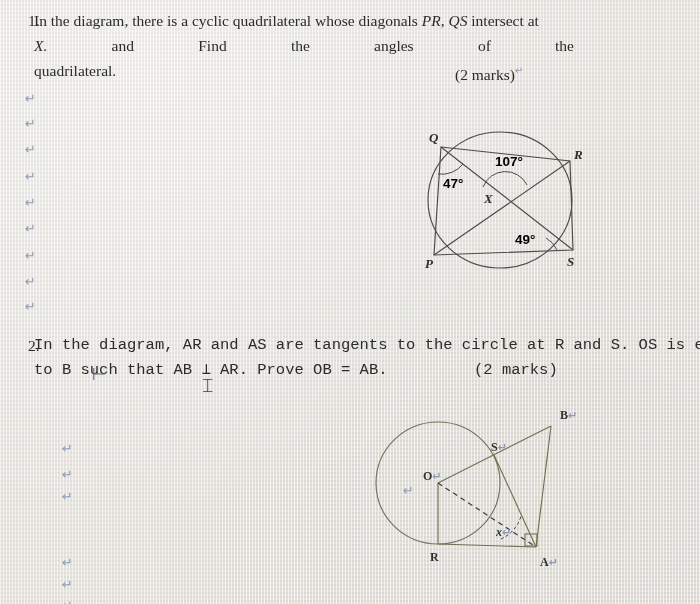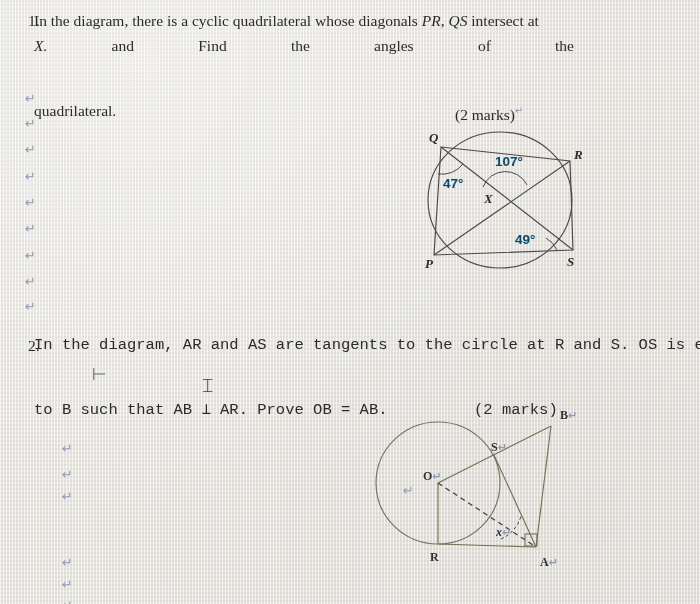--- a/index.html
+++ b/index.html
@@ -53,21 +53,20 @@
     line-height: 25px;
   }
   .q-line {
     white-space: nowrap;
     position: relative;
   }
   .ital { font-style: italic; }
   .ang::before { content: "\2220"; }
   .marks-line {
     position: relative;
-    margin-top: 40px;
   }
   .marks {
     position: absolute;
     white-space: nowrap;
   }
 
   
   .ret {
     position: absolute;
     color: #8c9ab4;
@@ -116,21 +115,21 @@
     font-weight: bold;
     font-size: 13px;
     color: #2b2b2b;
     white-space: nowrap;
   }
   .fig-ang {
     position: absolute;
     font-family: "Liberation Sans", sans-serif;
     font-weight: bold;
     font-size: 13.5px;
-    color: #0c4a6e;
+    color: #000000;
     white-space: nowrap;
   }
   .fig-label2 {
     position: absolute;
     font-family: "Liberation Serif", serif;
     font-weight: bold;
     font-size: 12px;
     color: #33312e;
     white-space: nowrap;
   }

